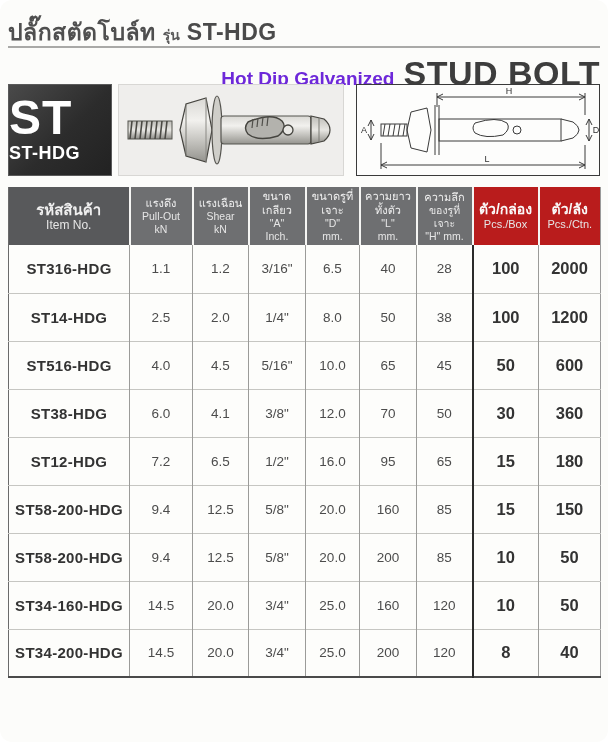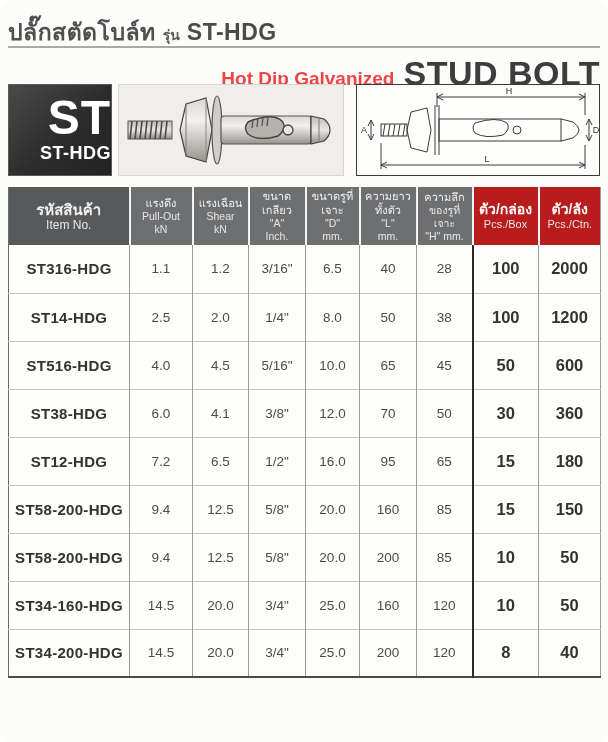--- a/index.html
+++ b/index.html
@@ -17,30 +17,30 @@
     border-bottom:2px solid #a9a9a7; display:flex; align-items:baseline; gap:7px;
   }
   .title-thai { font-size:23px; font-weight:bold; color:#4f4f4f; letter-spacing:.5px; }
   .title-prefix { font-size:14px; font-weight:bold; color:#5a5a5a; }
   .title-model { font-size:23px; font-weight:bold; color:#4a4a4a; letter-spacing:.5px; }
 
   .subtitle-row {
     position:absolute; right:8px; top:54px; width:592px;
     display:flex; justify-content:flex-end; align-items:baseline; gap:9px;
   }
-  .subtitle-regular { font-size:19px; font-weight:bold; color:#ef4444; }
+  .subtitle-regular { font-size:19px; font-weight:bold; color:#6d28d9; }
   .subtitle-bold { font-size:34px; font-weight:bold; color:#3d3d3d; letter-spacing:.5px; }
 
   
   .product-band { position:absolute; left:8px; top:84px; width:592px; height:92px; }
   .badge {
     position:absolute; left:0; top:0; width:104px; height:92px;
     background:linear-gradient(135deg,#4a4a4a 0%,#2c2c2c 55%,#222 100%);
     border:1px solid #5a5a5a; color:#fff;
-    display:flex; flex-direction:column; align-items:flex-end; justify-content:center;
+    display:flex; flex-direction:column; align-items:flex-start; justify-content:center;
   }
   .badge-st { font-size:48px; font-weight:bold; line-height:44px; letter-spacing:1px; }
   .badge-model { font-size:18px; font-weight:bold; letter-spacing:.5px; margin-top:3px; }
   .photo-box {
     position:absolute; left:110px; top:0; width:226px; height:92px;
     background:#efeeec; border:1px solid #d8d7d4;
     display:flex; align-items:center; justify-content:center;
   }
   .diagram-box {
     position:absolute; left:348px; top:0; width:244px; height:92px;

